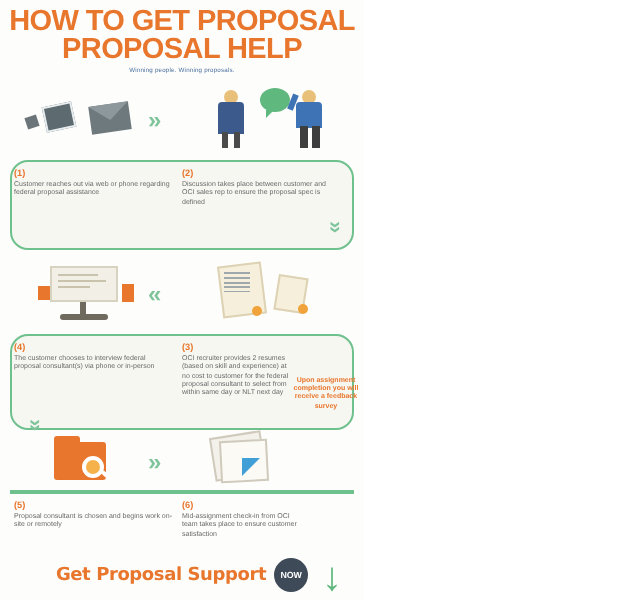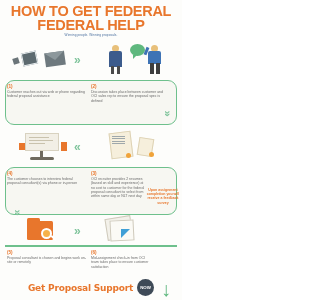--- a/index.html
+++ b/index.html
@@ -120,22 +120,22 @@
   }
   .divider { position:absolute; left:5px; right:5px; height:1.6px; background:#6ec08c; }
 </style>
 </head>
 <body>
 
 <div class="poster">
 
   <div class="header">
     <div class="title">
-      <span>HOW TO GET FEDERAL</span>
-      <span class="l2">FEDERAL HELP</span>
+      <span>HOW TO GET PROPOSAL</span>
+      <span class="l2">PROPOSAL HELP</span>
     </div>
 
     <div>
       <div class="logo-tag">Winning people. Winning proposals.</div>
     </div>
   </div>
 
   <div class="illus-row" style="margin-top:1px;">
     <div class="cell cell-l">
       <span class="env-group">

